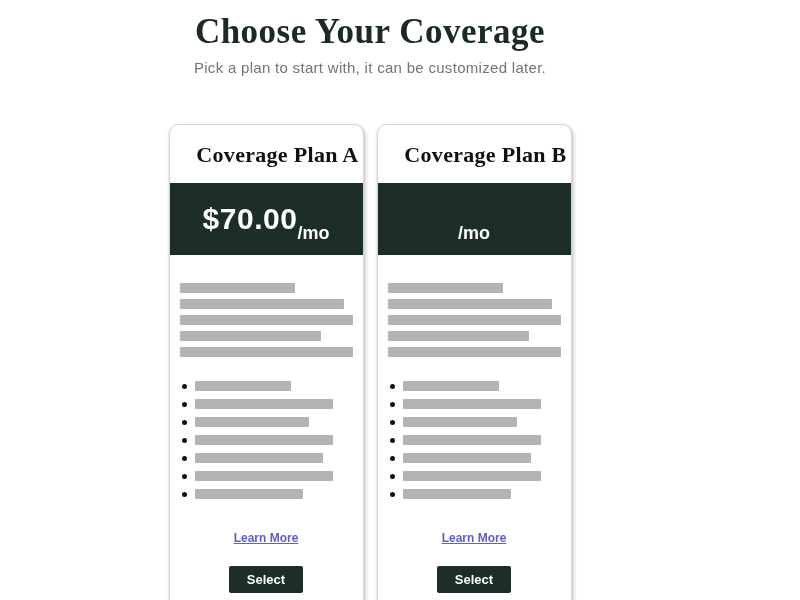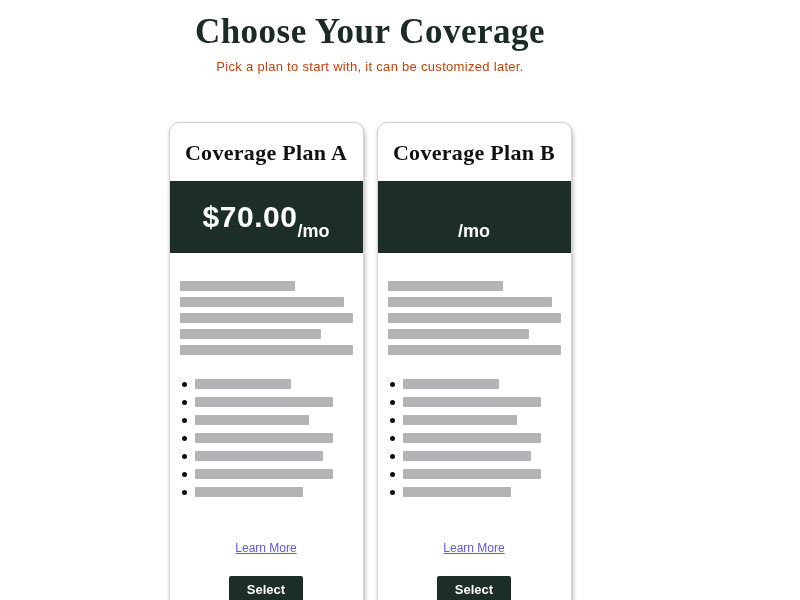--- a/index.html
+++ b/index.html
@@ -14,23 +14,23 @@
   .page-title {
     font-family: "Liberation Serif", serif;
     font-weight: 700;
     font-size: 35px;
     color: #1b2a23;
     text-align: center;
     letter-spacing: 0.5px;
   }
   .page-subtitle {
     margin-top: 7px;
-    font-size: 13px;
+    font-size: 15px;
     letter-spacing: 0.3px;
-    color: #c2410c;
+    color: #737373;
     text-align: center;
   }
 
   .cards {
     margin-top: 48px;
     display: flex;
     justify-content: center;
     gap: 13px;
   }
   .card {
@@ -41,21 +41,21 @@
     box-shadow: 1px 2px 4px rgba(0,0,0,0.28);
     overflow: hidden;
     display: flex;
     flex-direction: column;
   }
   .card-title {
     font-family: "Liberation Serif", serif;
     font-weight: 700;
     font-size: 22px;
     color: #111111;
-    text-align: center;
+    text-align: right;
     padding: 17px 4px 15px;
     letter-spacing: 0.3px;
   }
   .price-banner {
     height: 72px;
     background: #1c2e27;
     display: flex;
     align-items: center;
     justify-content: center;
     color: #ffffff;
@@ -94,26 +94,27 @@
     flex: 0 0 auto;
   }
   .features .bar {
     height: 10px;
     background: #b3b3b6;
     border-radius: 1px;
   }
 
   .learn-more {
     display: block;
-    margin-top: 36px;
+    margin-top: 24px;
     text-align: center;
     font-size: 12px;
     color: #5e5be0;
     text-decoration: underline;
     cursor: pointer;
+    font-weight: bold;
   }
   .select-btn {
     display: block;
     margin: 21px auto 6px;
     width: 74px;
     height: 27px;
     background: #1c2e27;
     color: #ffffff;
     font-family: "Liberation Sans", sans-serif;
     font-size: 13px;

